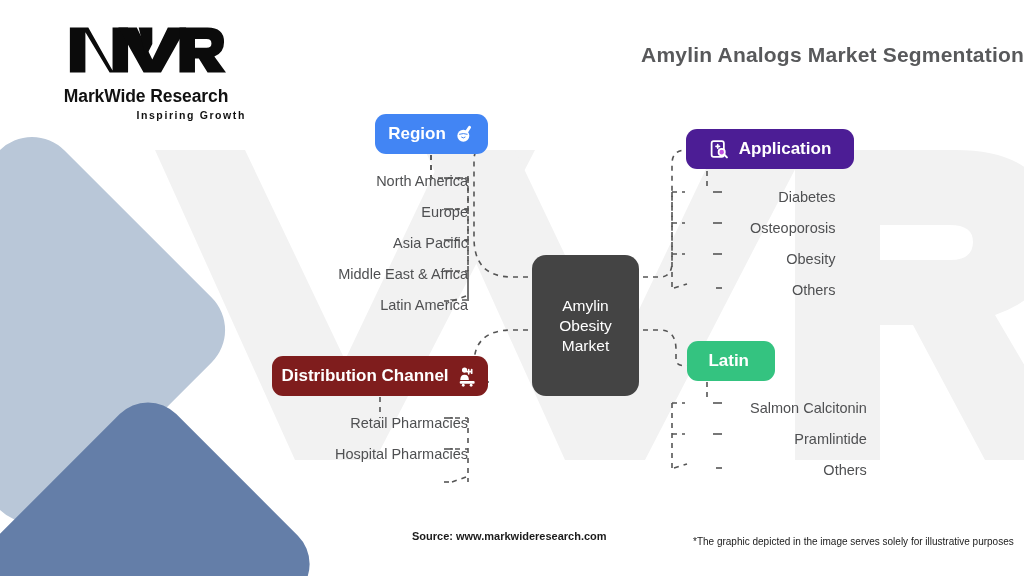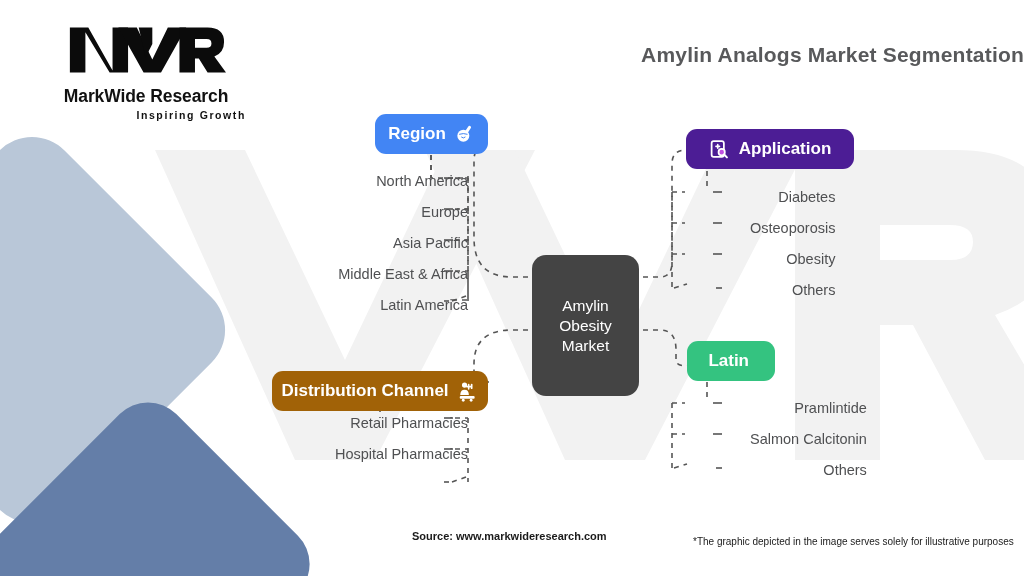--- a/index.html
+++ b/index.html
@@ -118,21 +118,21 @@
     padding: 0 26px;
     box-sizing: border-box;
     white-space: nowrap;
   }
   .badge .b-label { }
   .badge .b-icon { display: flex; align-items: center; }
   .badge .b-icon svg { display: block; }
 
   #badge-region       { left: 375px; top: 114px; width: 113px; justify-content: center; gap: 9px; background: #4285f4; }
   #badge-application  { left: 686px; top: 129px; width: 168px; justify-content: center; gap: 9px; background: #4c1d95; }
-  #badge-distribution { left: 272px; top: 371px; width: 216px; justify-content: center; gap: 9px; background: #a16207; }
+  #badge-distribution { left: 272px; top: 356px; width: 216px; justify-content: center; gap: 9px; background: #7f1d1d; }
   #badge-type         { left: 687px; top: 341px; width: 88px; justify-content: flex-end; background: #34c380; }
 
   
   .items {
     position: absolute;
     font-size: 14.5px;
     color: #4f5052;
     line-height: 31px;
   }
   .items .item { white-space: nowrap; }
@@ -323,21 +323,21 @@
   </div>
   <div class="items right-align" id="items-distribution">
     <div class="item">Retail Pharmacies</div>
     <div class="item">Hospital Pharmacies</div>
   </div>
 
   <div class="badge" id="badge-type">
     <span class="b-label">Latin</span>
   </div>
   <div class="items left-align" id="items-type">
+    <div class="item">Salmon Calcitonin</div>
     <div class="item">Pramlintide</div>
-    <div class="item">Salmon Calcitonin</div>
     <div class="item">Others</div>
   </div>
 
   <div class="source">Source: www.markwideresearch.com</div>
   <div class="disclaimer">*The graphic depicted in the image serves solely for illustrative purposes</div>
 
 </div>
 
 </body></html>

